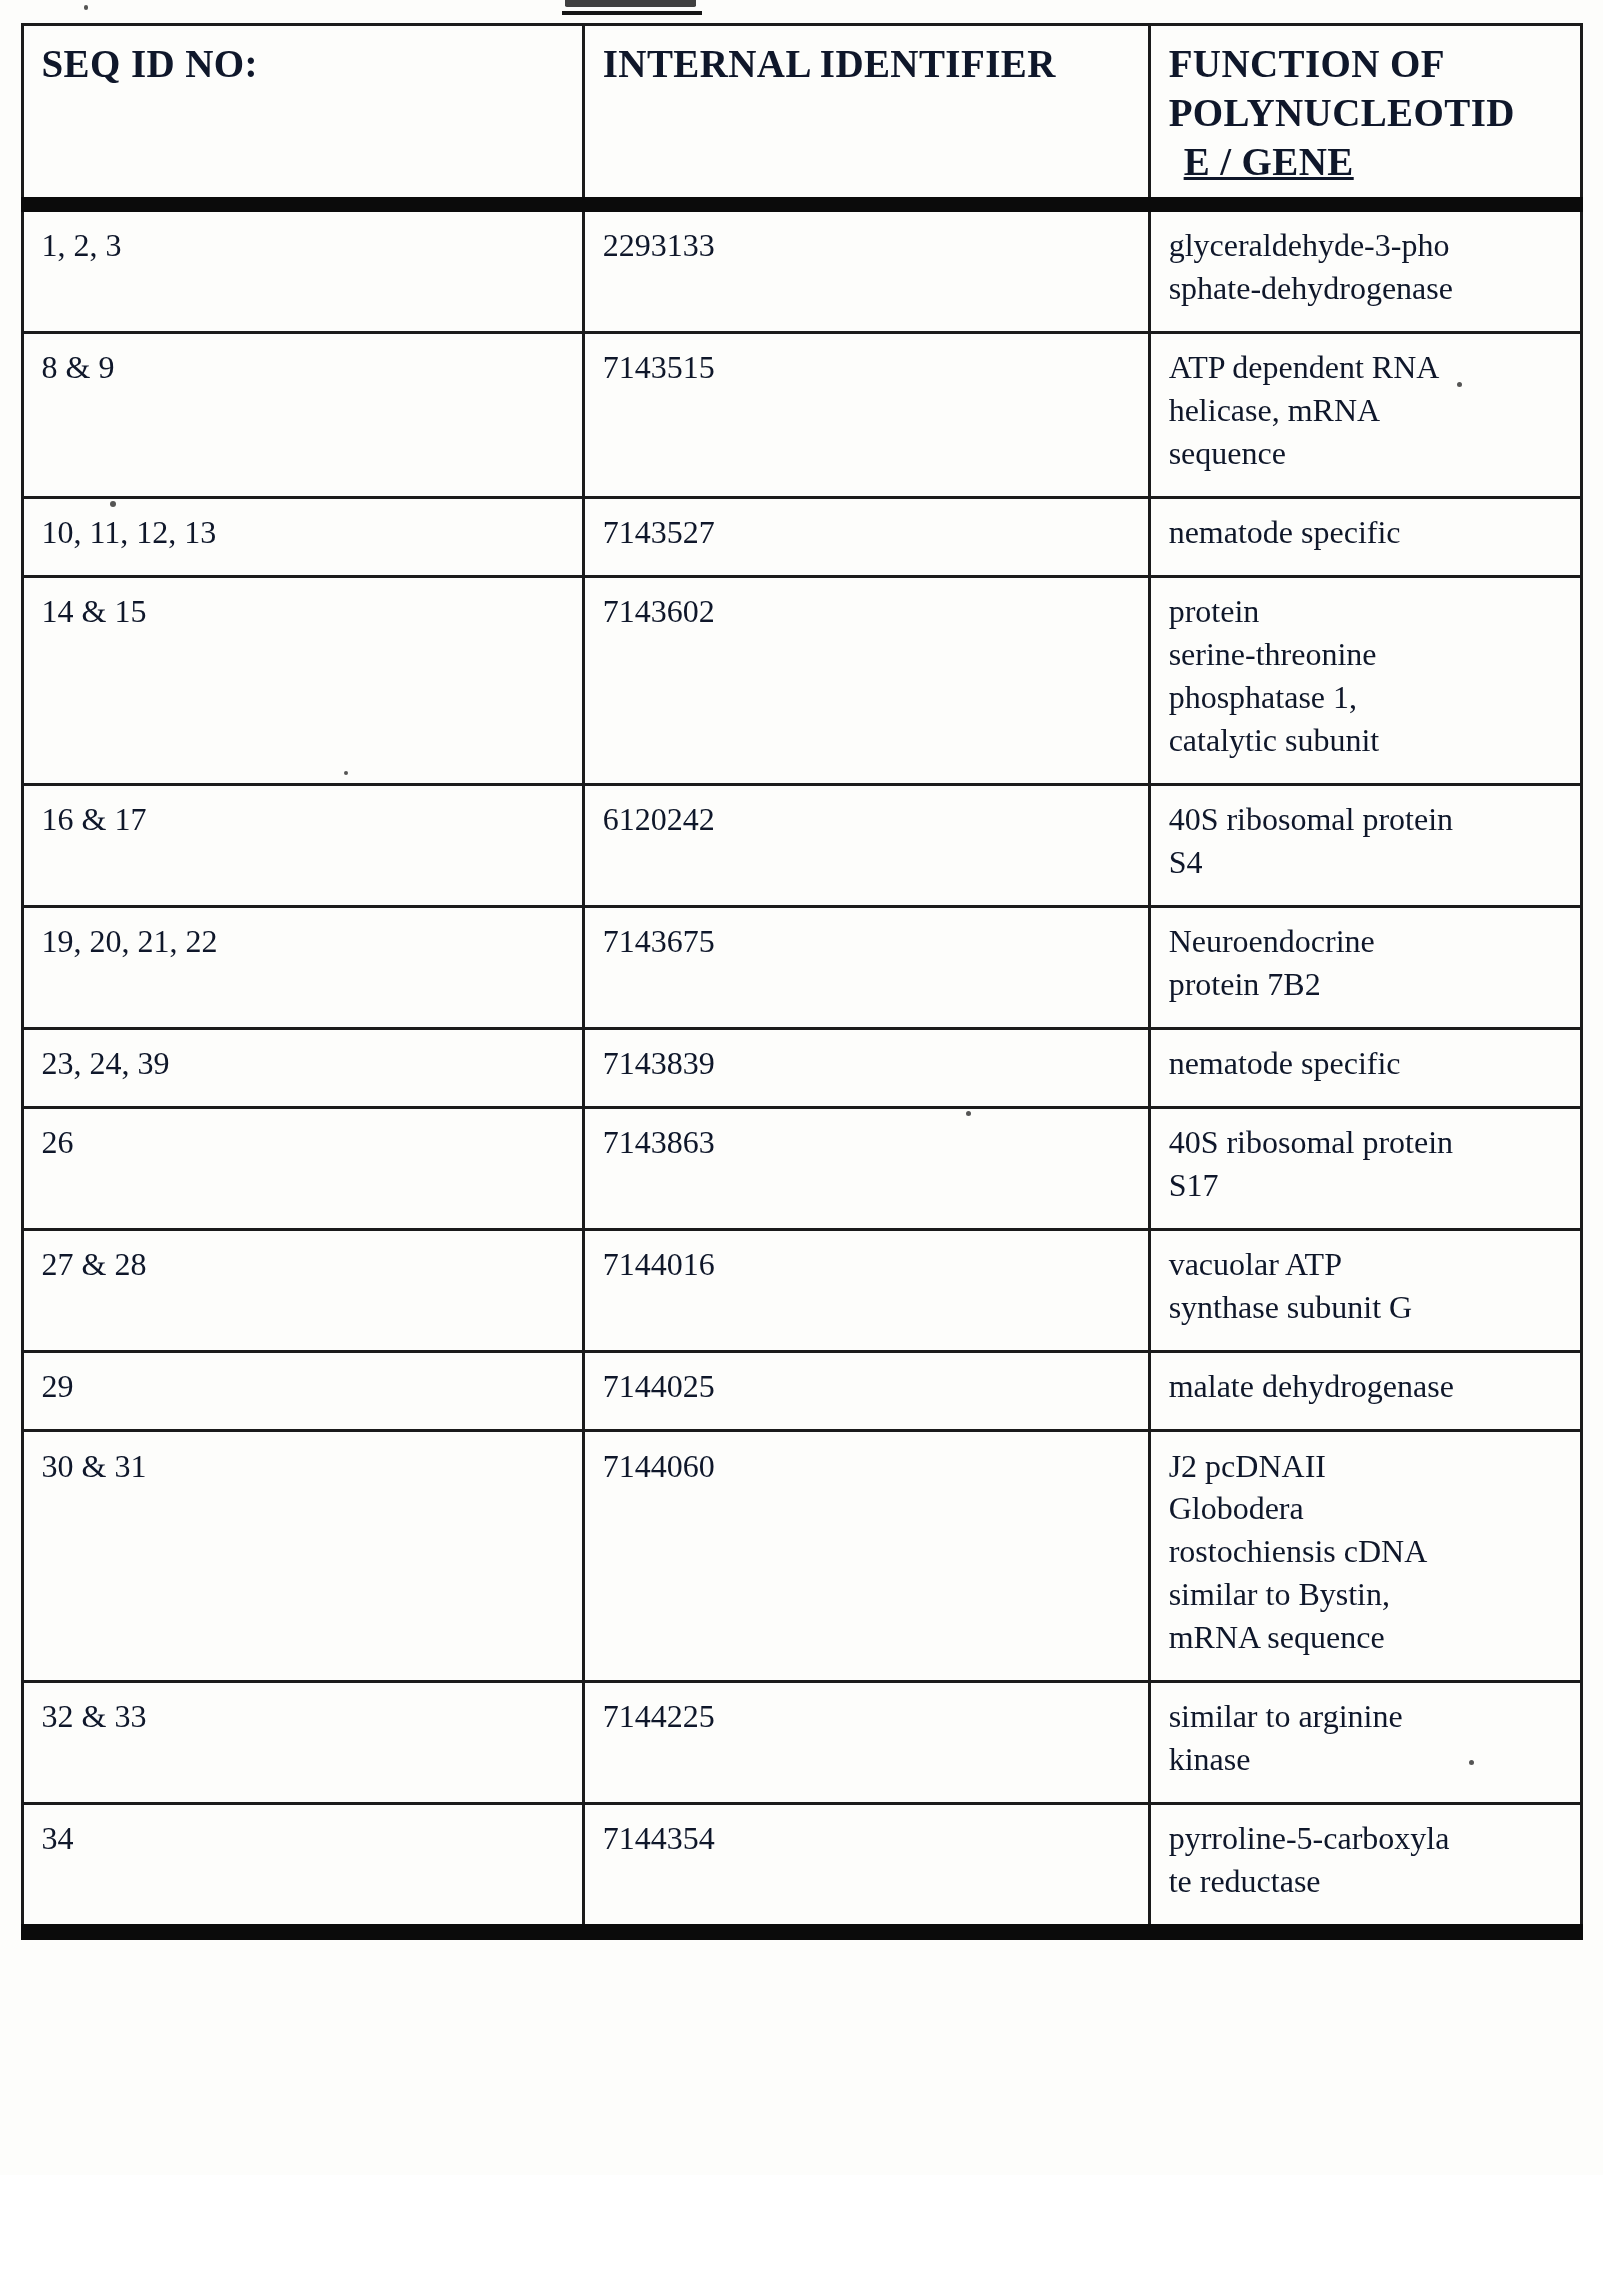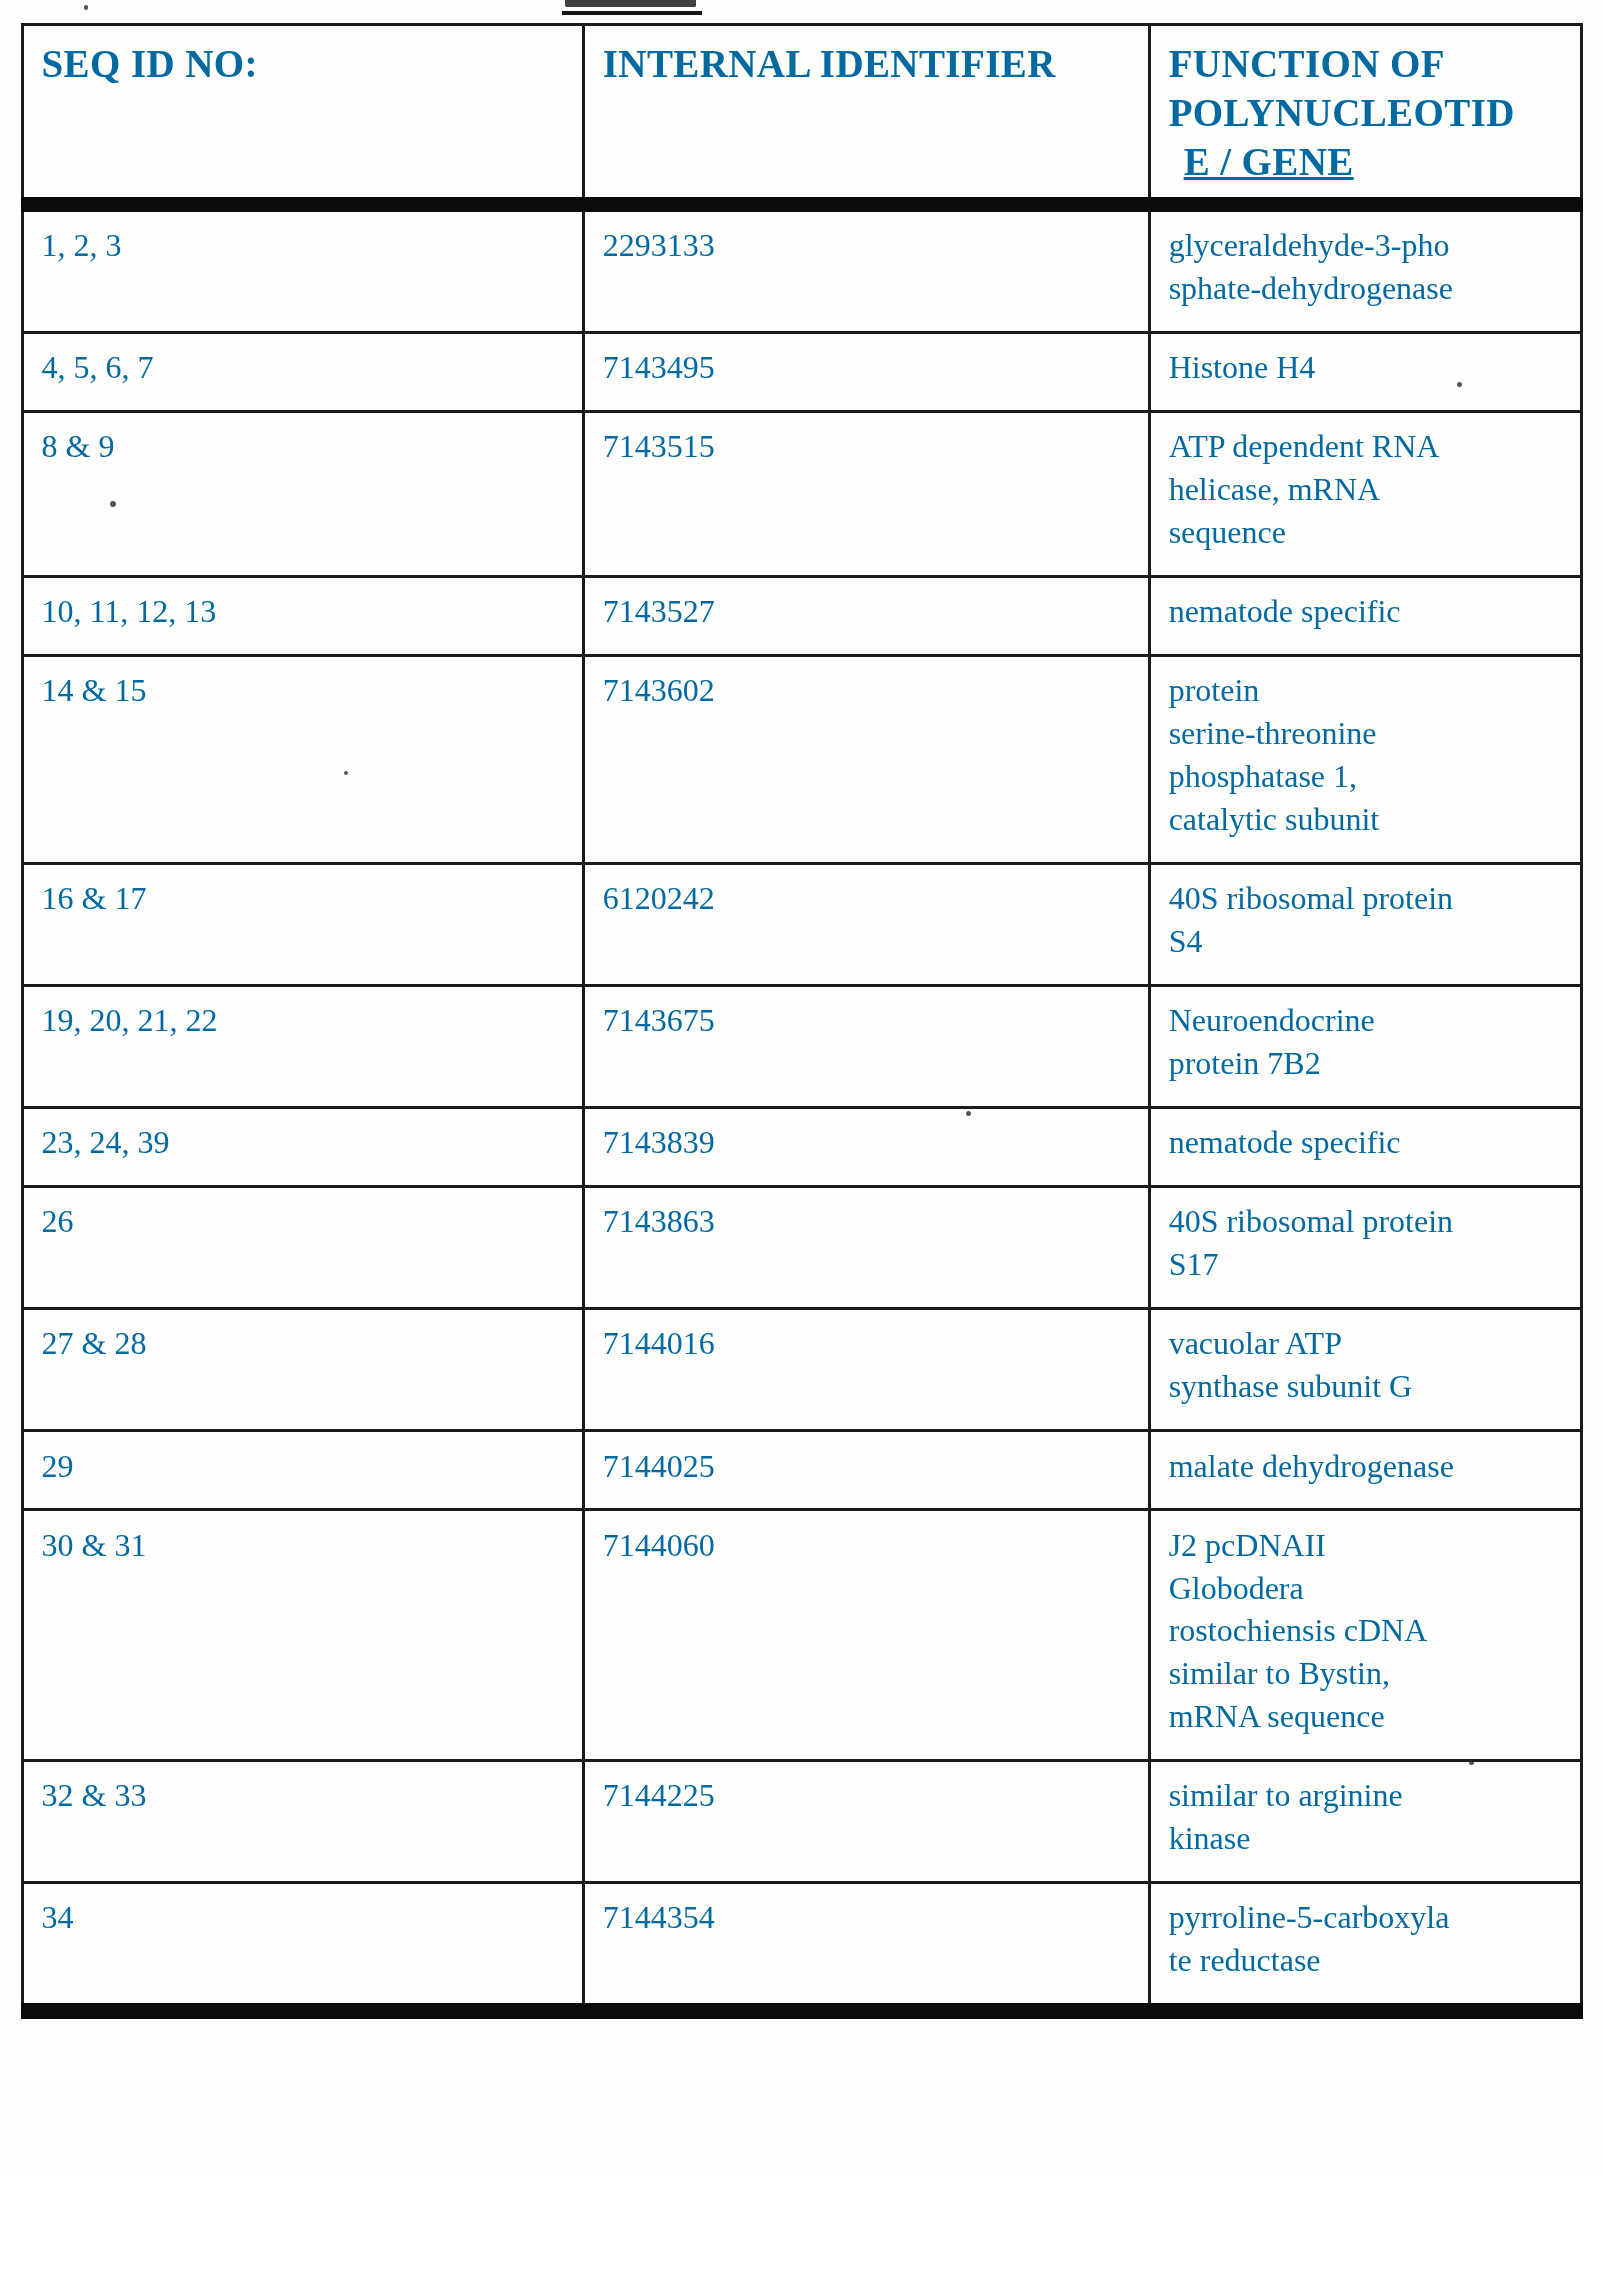--- a/index.html
+++ b/index.html
@@ -6,21 +6,21 @@
     margin: 0;
     padding: 0;
     background: #ffffff;
   }
   .page {
     position: relative;
     width: 1603px;
     height: 2175px;
     background: #fdfdfb;
     font-family: "Liberation Serif", serif;
-    color: #0369a1;
+    color: #0f172a;
     overflow: hidden;
   }
   
   .tfrag {
     position: absolute;
     left: 565px;
     top: -3.5px;
     width: 131px;
     height: 10.5px;
     background: #1f1f1f;
@@ -119,25 +119,20 @@
         </tr>
     </thead>
     <tbody>
         <tr>
           <td>1, 2, 3</td>
           <td>2293133</td>
           <td>glyceraldehyde-3-pho
 sphate-dehydrogenase</td>
         </tr>
         <tr>
-          <td>4, 5, 6, 7</td>
-          <td>7143495</td>
-          <td>Histone H4</td>
-        </tr>
-        <tr>
           <td>8 &amp; 9</td>
           <td>7143515</td>
           <td>ATP dependent RNA
 helicase, mRNA
 sequence</td>
         </tr>
         <tr>
           <td>10, 11, 12, 13</td>
           <td>7143527</td>
           <td>nematode specific</td>

